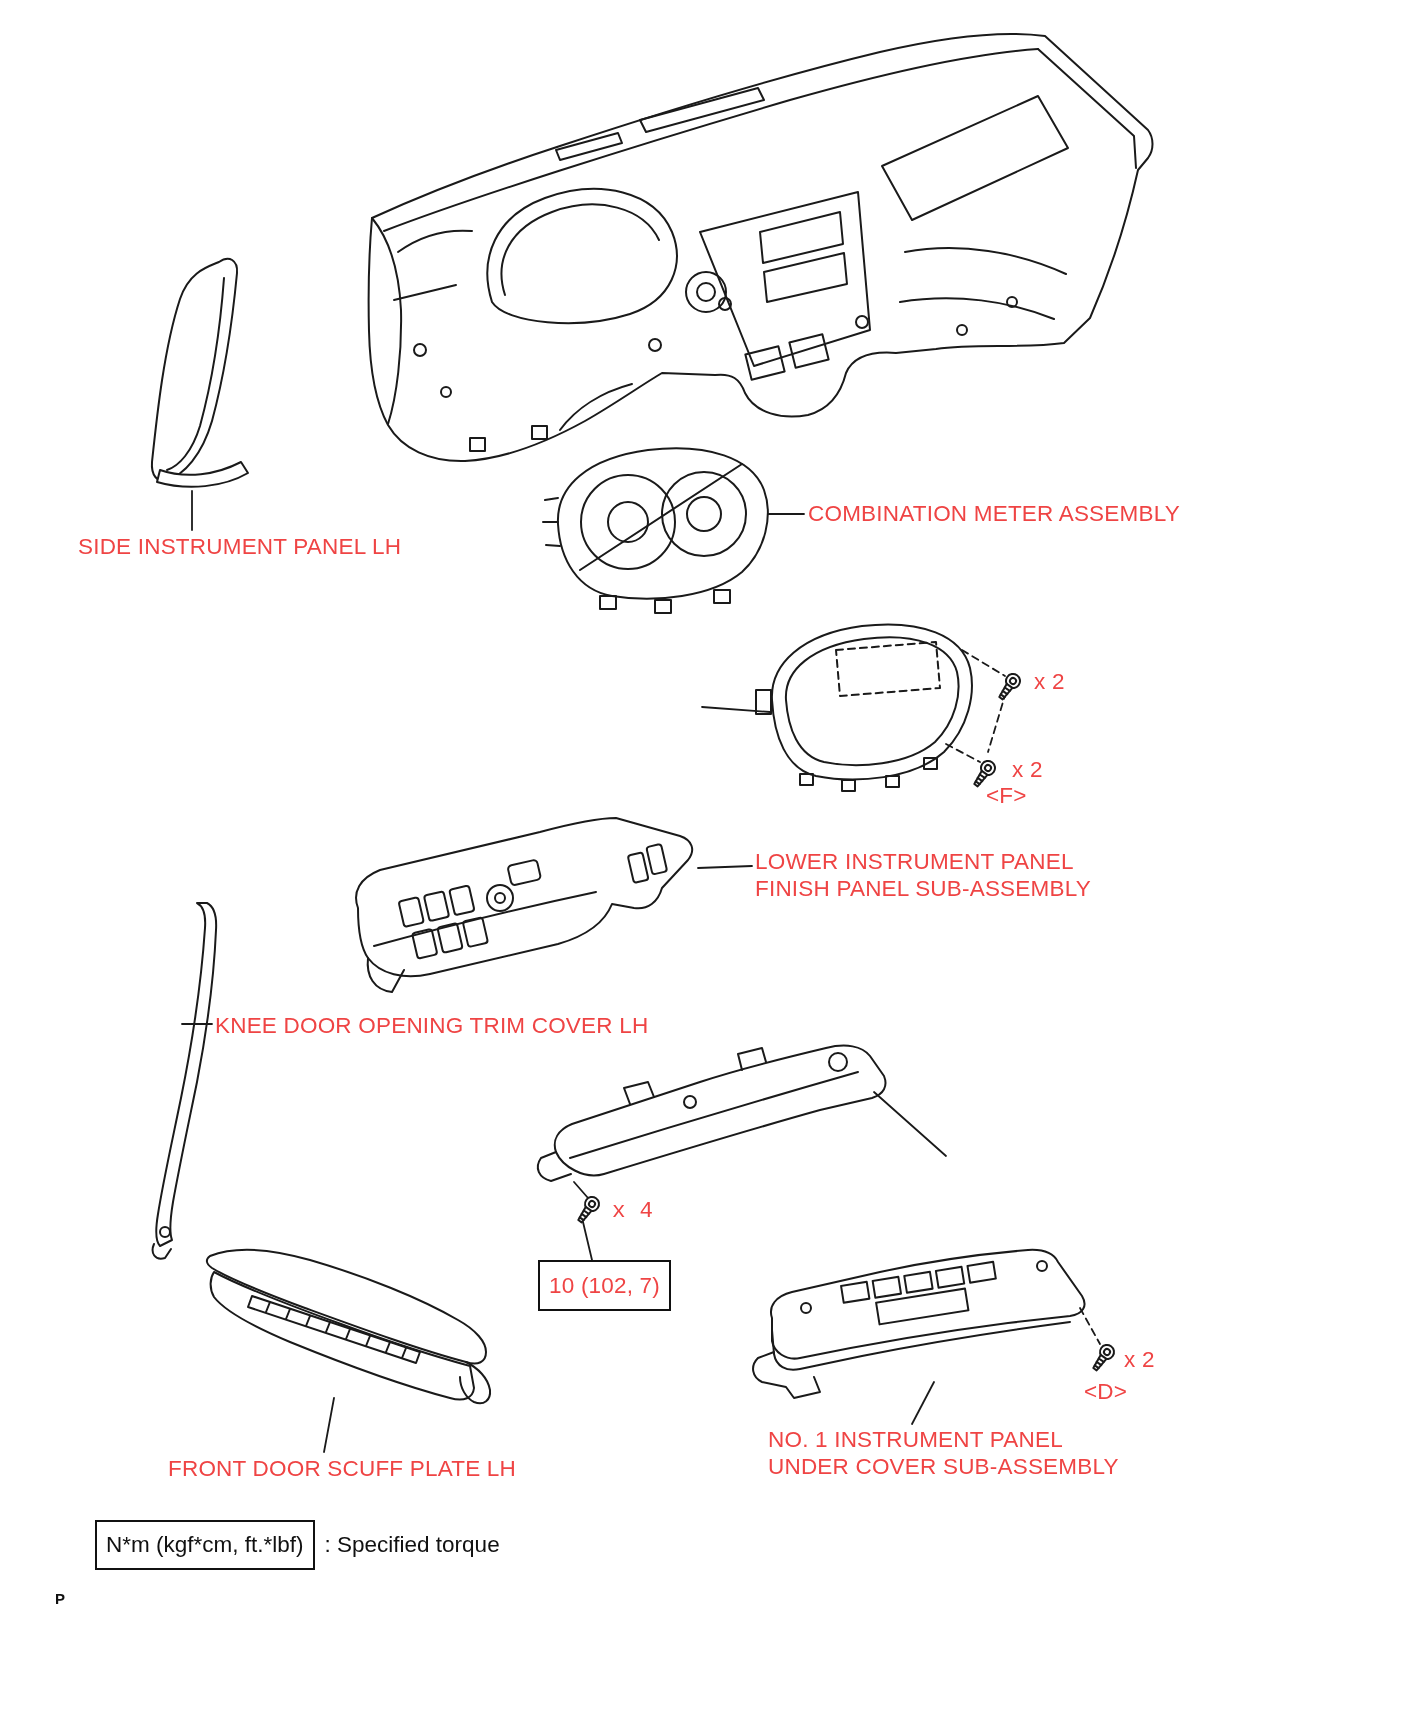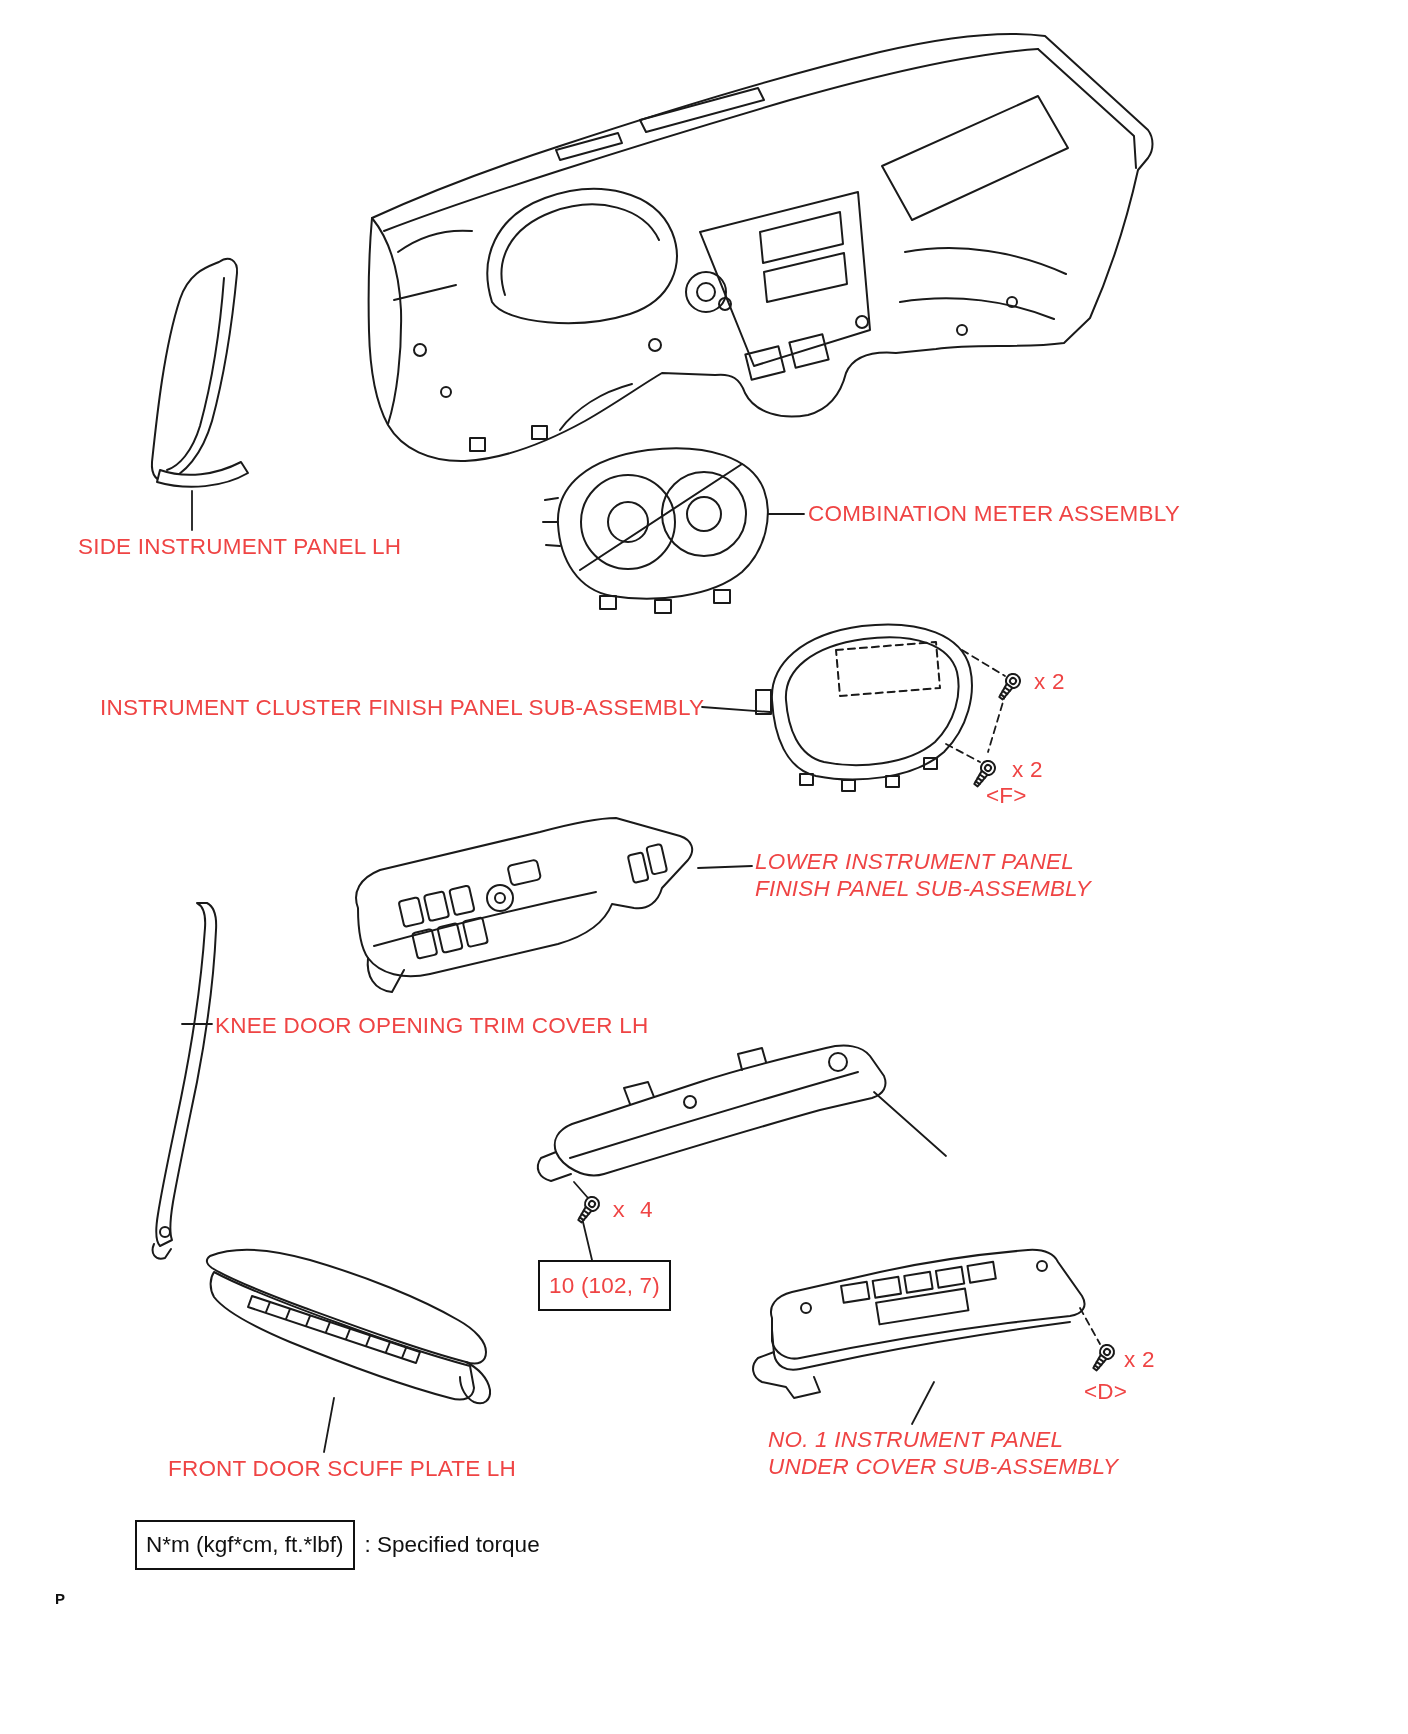--- a/index.html
+++ b/index.html
@@ -14,21 +14,21 @@
   }
   .canvas > svg { position: absolute; left: 0; top: 0; }
   .lbl {
     position: absolute;
     color: #ef4444;
     font-size: 22.5px;
     line-height: 27px;
     white-space: nowrap;
     letter-spacing: 0.2px;
   }
-  .lbl .line { display: block; font-style: italic; }
+  .lbl .line { display: block; }
   .boxed {
     display: inline-block;
     border: 2px solid #111111;
     padding: 10px 9px;
     background: #ffffff;
   }
   .legend {
     position: absolute;
     display: flex;
     align-items: center;
@@ -209,21 +209,20 @@
       <use href="#screw" transform="translate(988,768) rotate(35)"></use>
       <use href="#screw" transform="translate(592,1204) rotate(35)"></use>
       <use href="#screw" transform="translate(1107,1352) rotate(35)"></use>
     </g>
   </svg>
 
   <div class="lbl" style="left:78px; top:533px;">SIDE INSTRUMENT PANEL LH</div>
 
   <div class="lbl" style="left:808px; top:500px;">COMBINATION METER ASSEMBLY</div>
 
-  <div class="lbl" style="left:100px; top:694px;">INSTRUMENT CLUSTER FINISH PANEL SUB-ASSEMBLY</div>
 
   <div class="lbl" style="left:1034px; top:668px;">x 2</div>
   <div class="lbl" style="left:1012px; top:756px;">x 2</div>
   <div class="lbl" style="left:986px; top:782px;">&lt;F&gt;</div>
 
   <div class="lbl" style="left:755px; top:848px;">
     <span class="line">LOWER INSTRUMENT PANEL</span>
     <span class="line">FINISH PANEL SUB-ASSEMBLY</span>
   </div>
 
@@ -239,20 +238,20 @@
   <div class="lbl" style="left:168px; top:1455px;">FRONT DOOR SCUFF PLATE LH</div>
 
   <div class="lbl" style="left:768px; top:1426px;">
     <span class="line">NO. 1 INSTRUMENT PANEL</span>
     <span class="line">UNDER COVER SUB-ASSEMBLY</span>
   </div>
 
   <div class="lbl" style="left:1124px; top:1346px;">x 2</div>
   <div class="lbl" style="left:1084px; top:1378px;">&lt;D&gt;</div>
 
-  <div class="legend" style="left:95px; top:1520px;margin-left:40px;">
+  <div class="legend" style="left:95px; top:1520px;">
     <span class="boxed">N*m (kgf*cm, ft.*lbf)</span>
     <span>: Specified torque</span>
   </div>
 
   <div class="marker" style="left:55px; top:1590px;">P</div>
 
 </div>
 
 </body></html>

